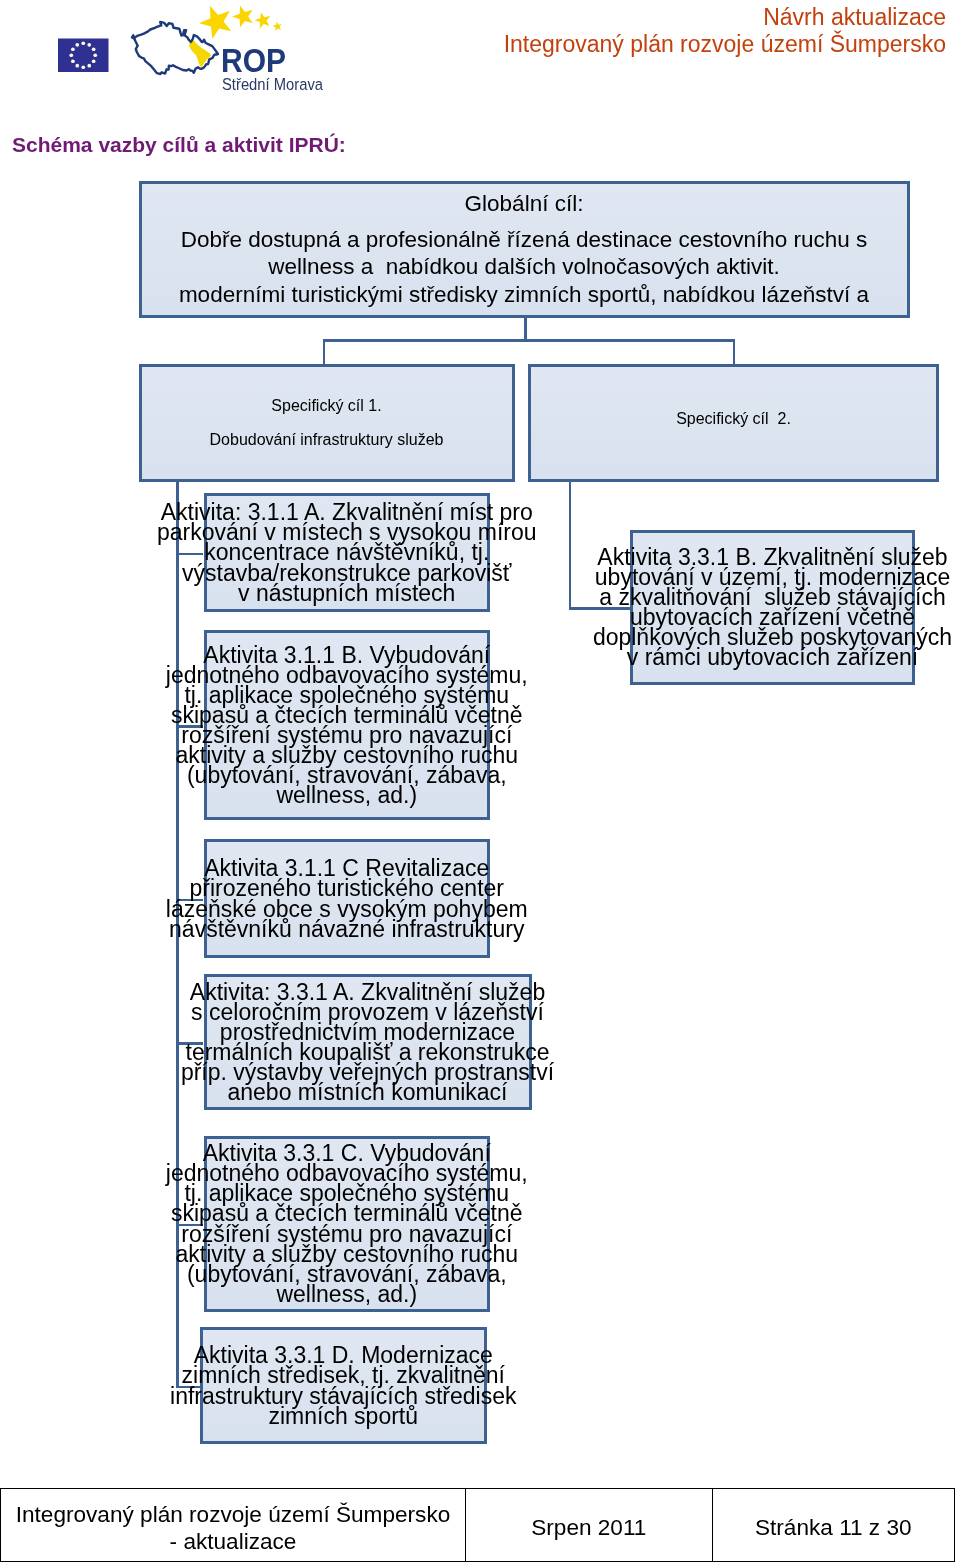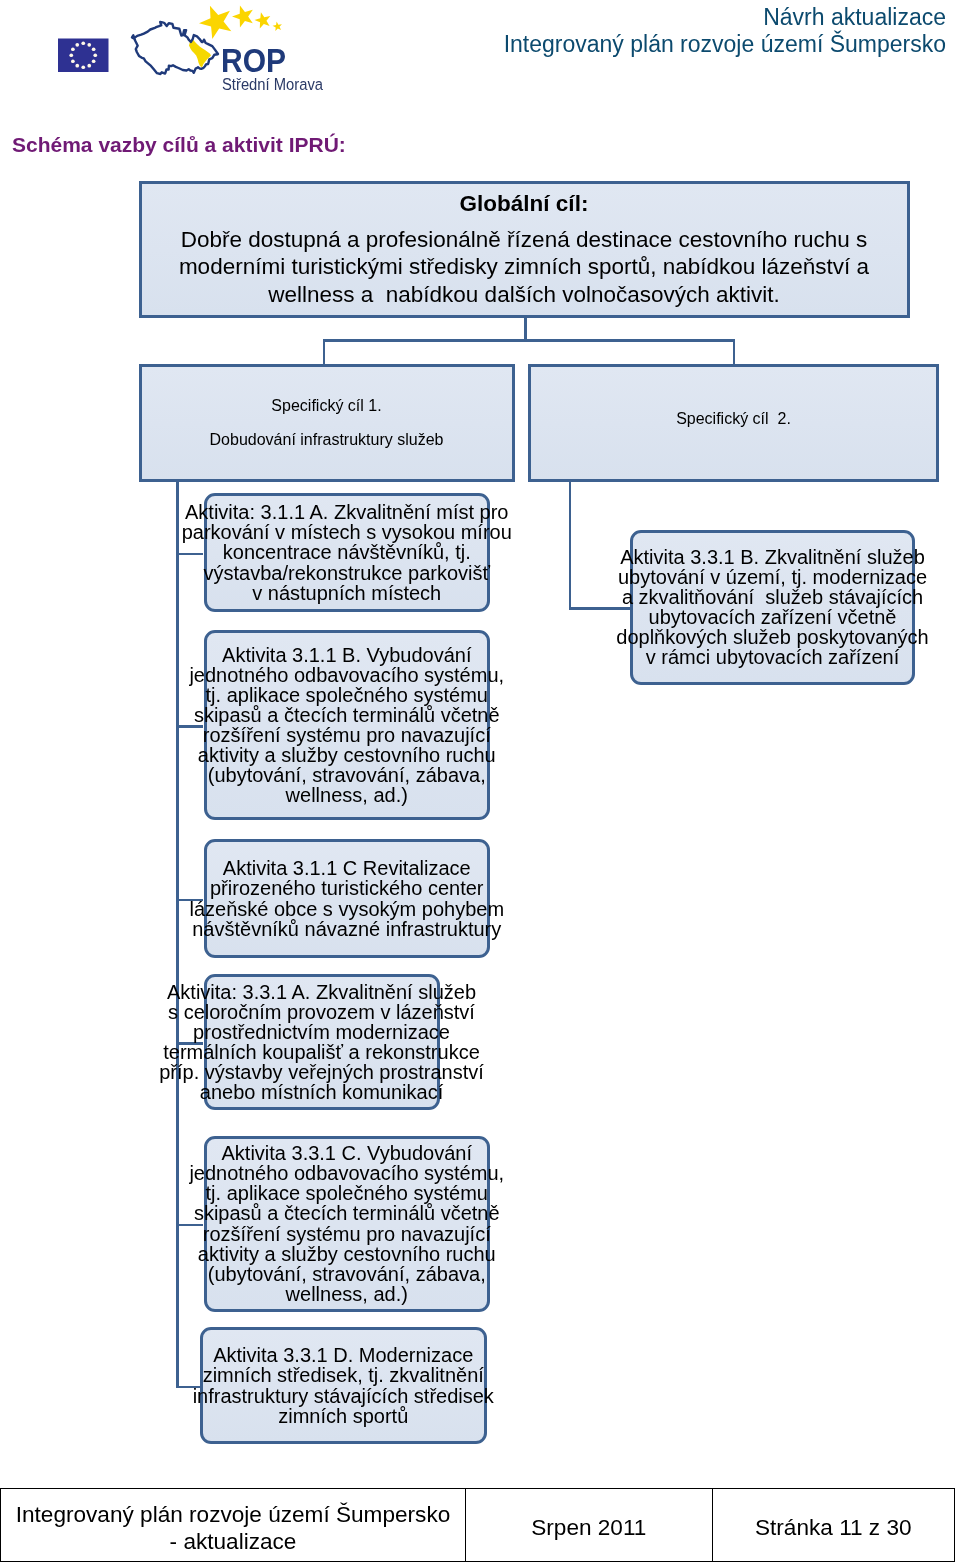--- a/index.html
+++ b/index.html
@@ -5,37 +5,37 @@
 <style>
 html,body{margin:0;padding:0;}
 body{width:960px;height:1565px;background:#ffffff;
   font-family:"Liberation Sans",sans-serif;position:relative;overflow:hidden;
   -webkit-font-smoothing:antialiased;}
 .page{position:absolute;left:0;top:0;width:960px;height:1565px;}
 
 
 .logo{position:absolute;left:0px;top:0px;width:300px;height:100px;padding-left:40px;}
 .hdr-text{position:absolute;right:14px;top:4px;text-align:right;
-  font-size:23px;line-height:26.7px;color:#0c4a6e;white-space:nowrap;}
+  font-size:23px;line-height:26.7px;color:#c2410c;white-space:nowrap;}
 
 .section-title{position:absolute;left:12px;top:133px;font-size:21px;
   font-weight:bold;color:#701a75;white-space:nowrap;line-height:24px;}
 
 
 .dgm{position:absolute;left:0;top:0;width:960px;height:1470px;}
 .box{position:absolute;box-sizing:border-box;background:linear-gradient(#e0e7f2,#d8e1ee);
   border:3px solid #3d6190;color:#000;
   display:flex;flex-direction:column;justify-content:center;align-items:center;
   text-align:center;}
 .box span{display:block;white-space:pre;}
 .gbox{font-size:22.5px;line-height:27.3px;}
-.gbox .lbl{margin-bottom:8.5px;font-weight:bold;}
+.gbox .lbl{margin-bottom:8.5px;}
 .sbox{font-size:16px;line-height:26px;}
 .sbox .lbl{margin-bottom:8px;}
-.abox{font-size:20px;line-height:20.1px;border-radius:11px;}
+.abox{font-size:23px;line-height:20.1px;}
 
 .conn{position:absolute;background:#3d6190;}
 
 
 .footer{position:absolute;left:0px;top:1488px;width:955px;height:74px;
   border:1.4px solid #000;box-sizing:border-box;display:flex;}
 .fcell{display:flex;flex-direction:column;align-items:center;justify-content:center;
   text-align:center;font-size:22.6px;line-height:27px;color:#000;box-sizing:border-box;padding-top:5px;}
 .fcell span{display:block;white-space:nowrap;}
 .fcell.c1{width:464px;}
@@ -82,22 +82,22 @@
 </div>
 <div class="hdr-text">
  <div>Návrh aktualizace</div>
  <div>Integrovaný plán rozvoje území Šumpersko</div>
 </div>
 <div class="section-title">Schéma vazby cílů a aktivit IPRÚ:</div>
 <div class="dgm">
 <div class="box gbox" style="left:138.5px;top:180.5px;width:771.0px;height:137.0px">
         <span class="lbl">Globální cíl:</span>
         <span>Dobře dostupná a profesionálně řízená destinace cestovního ruchu s</span>
+        <span>wellness a  nabídkou dalších volnočasových aktivit.</span>
         <span>moderními turistickými středisky zimních sportů, nabídkou lázeňství a</span>
-        <span>wellness a  nabídkou dalších volnočasových aktivit.</span>
       </div>
 <div class="conn" style="left:524.0px;top:317.5px;width:2.8px;height:24.3px"></div>
 <div class="conn" style="left:322.5px;top:339.0px;width:412.8px;height:2.8px"></div>
 <div class="conn" style="left:322.5px;top:339.0px;width:2.8px;height:24.5px"></div>
 <div class="conn" style="left:732.5px;top:339.0px;width:2.8px;height:24.5px"></div>
 <div class="box sbox" style="left:138.5px;top:363.5px;width:376.0px;height:118.0px">
         <span class="lbl">Specifický cíl 1.</span>
         <span>Dobudování infrastruktury služeb</span>
       </div>
 <div class="box sbox" style="left:528.0px;top:363.5px;width:411.0px;height:118.0px">
@@ -126,21 +126,21 @@
         <span>aktivity a služby cestovního ruchu</span>
         <span>(ubytování, stravování, zábava,</span>
         <span>wellness, ad.)</span>
       </div>
 <div class="box abox" style="left:203.5px;top:839.0px;width:286.5px;height:119.0px">
         <span>Aktivita 3.1.1 C Revitalizace</span>
         <span>přirozeného turistického center</span>
         <span>lázeňské obce s vysokým pohybem</span>
         <span>návštěvníků návazné infrastruktury</span>
       </div>
-<div class="box abox" style="left:203.5px;top:974.0px;width:236px;height:136.0px">
+<div class="box abox" style="left:203.5px;top:974.0px;width:328px;height:136.0px">
         <span>Aktivita: 3.3.1 A. Zkvalitnění služeb</span>
         <span>s celoročním provozem v lázeňství</span>
         <span>prostřednictvím modernizace</span>
         <span>termálních koupališť a rekonstrukce</span>
         <span>příp. výstavby veřejných prostranství</span>
         <span>anebo místních komunikací</span>
       </div>
 <div class="box abox" style="left:203.5px;top:1135.5px;width:286.5px;height:176.0px">
         <span>Aktivita 3.3.1 C. Vybudování</span>
         <span>jednotného odbavovacího systému,</span>

